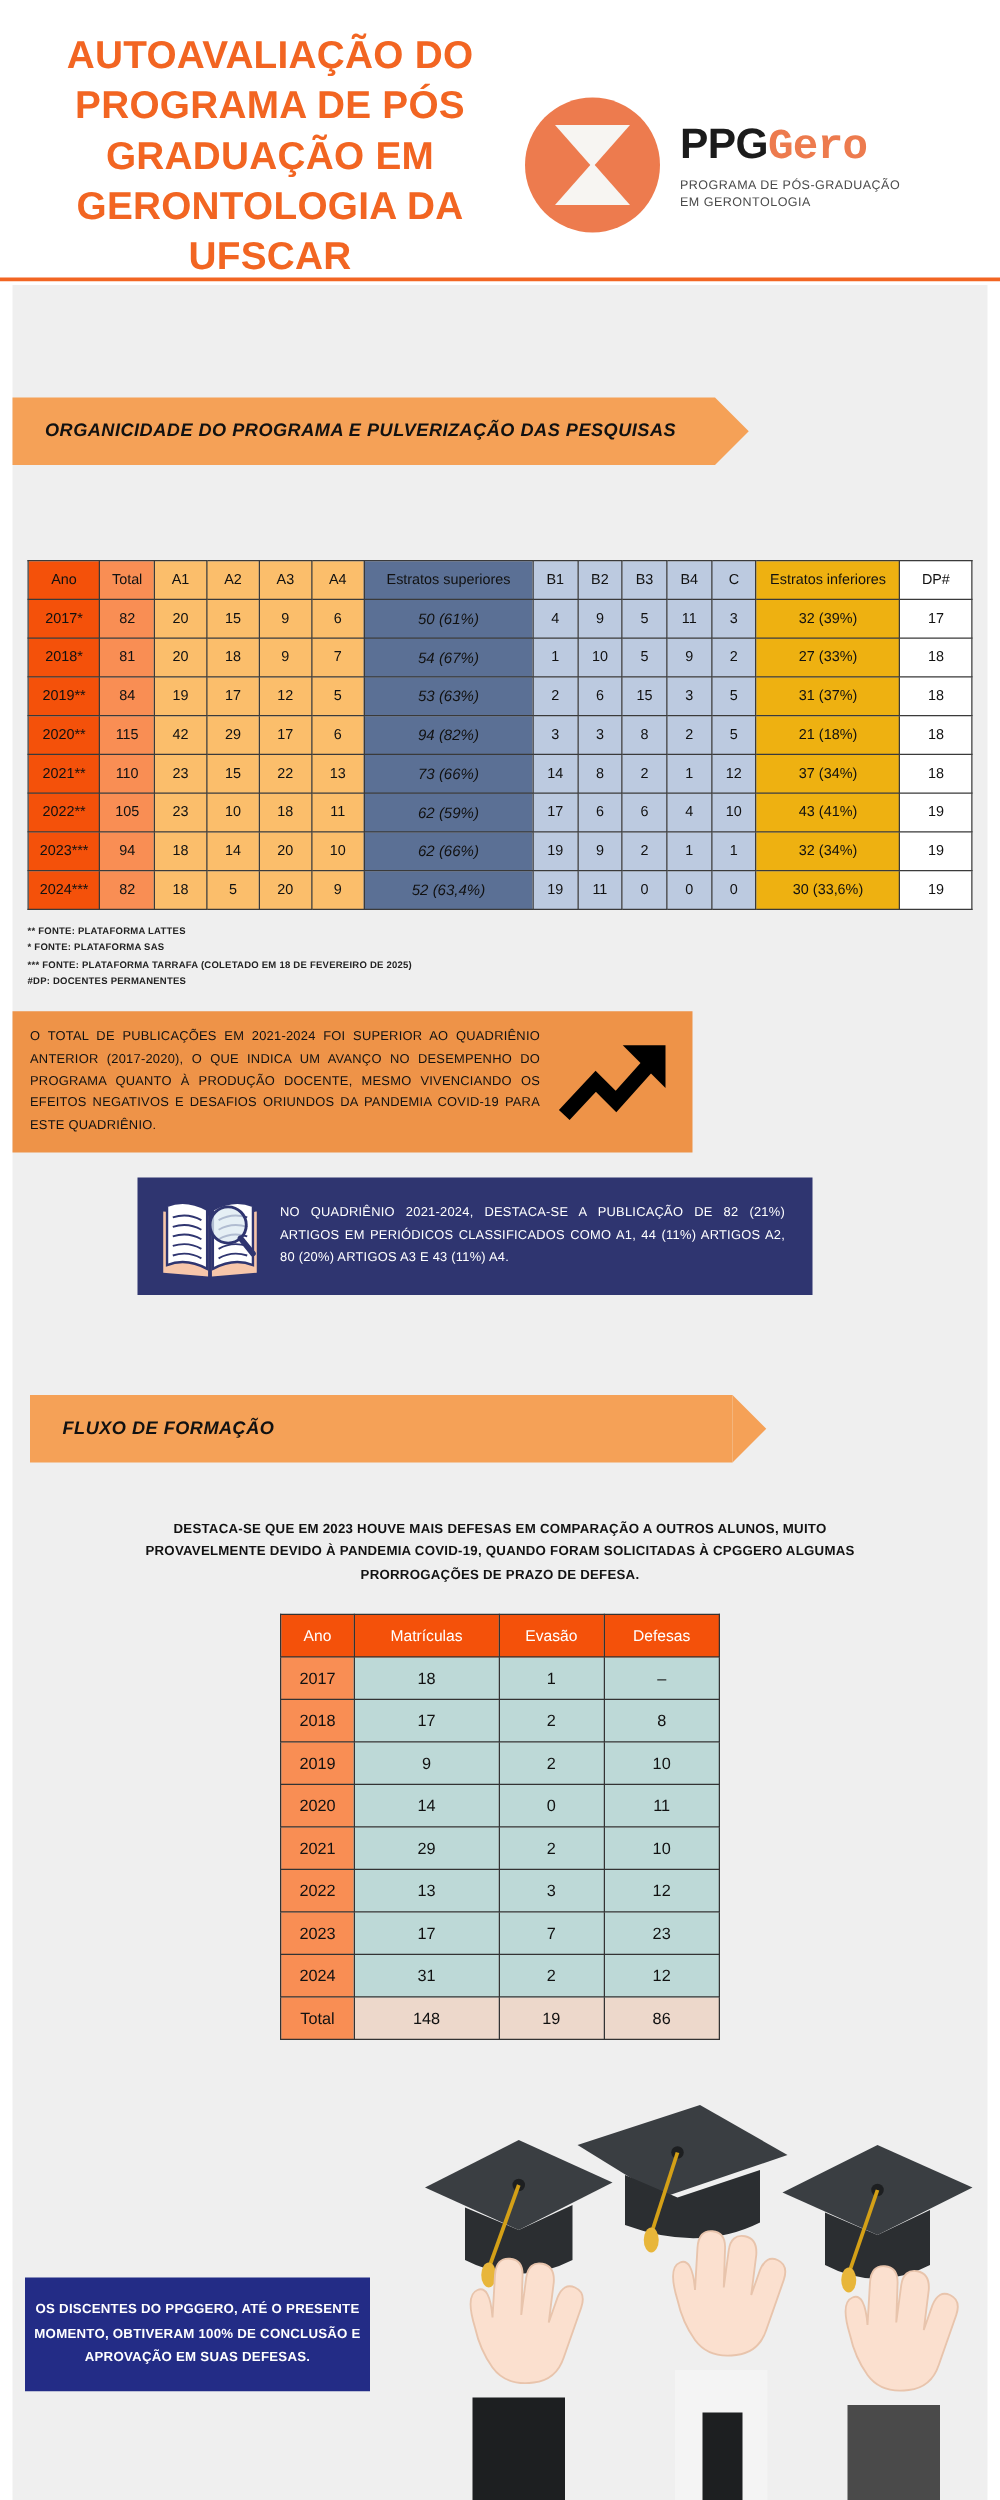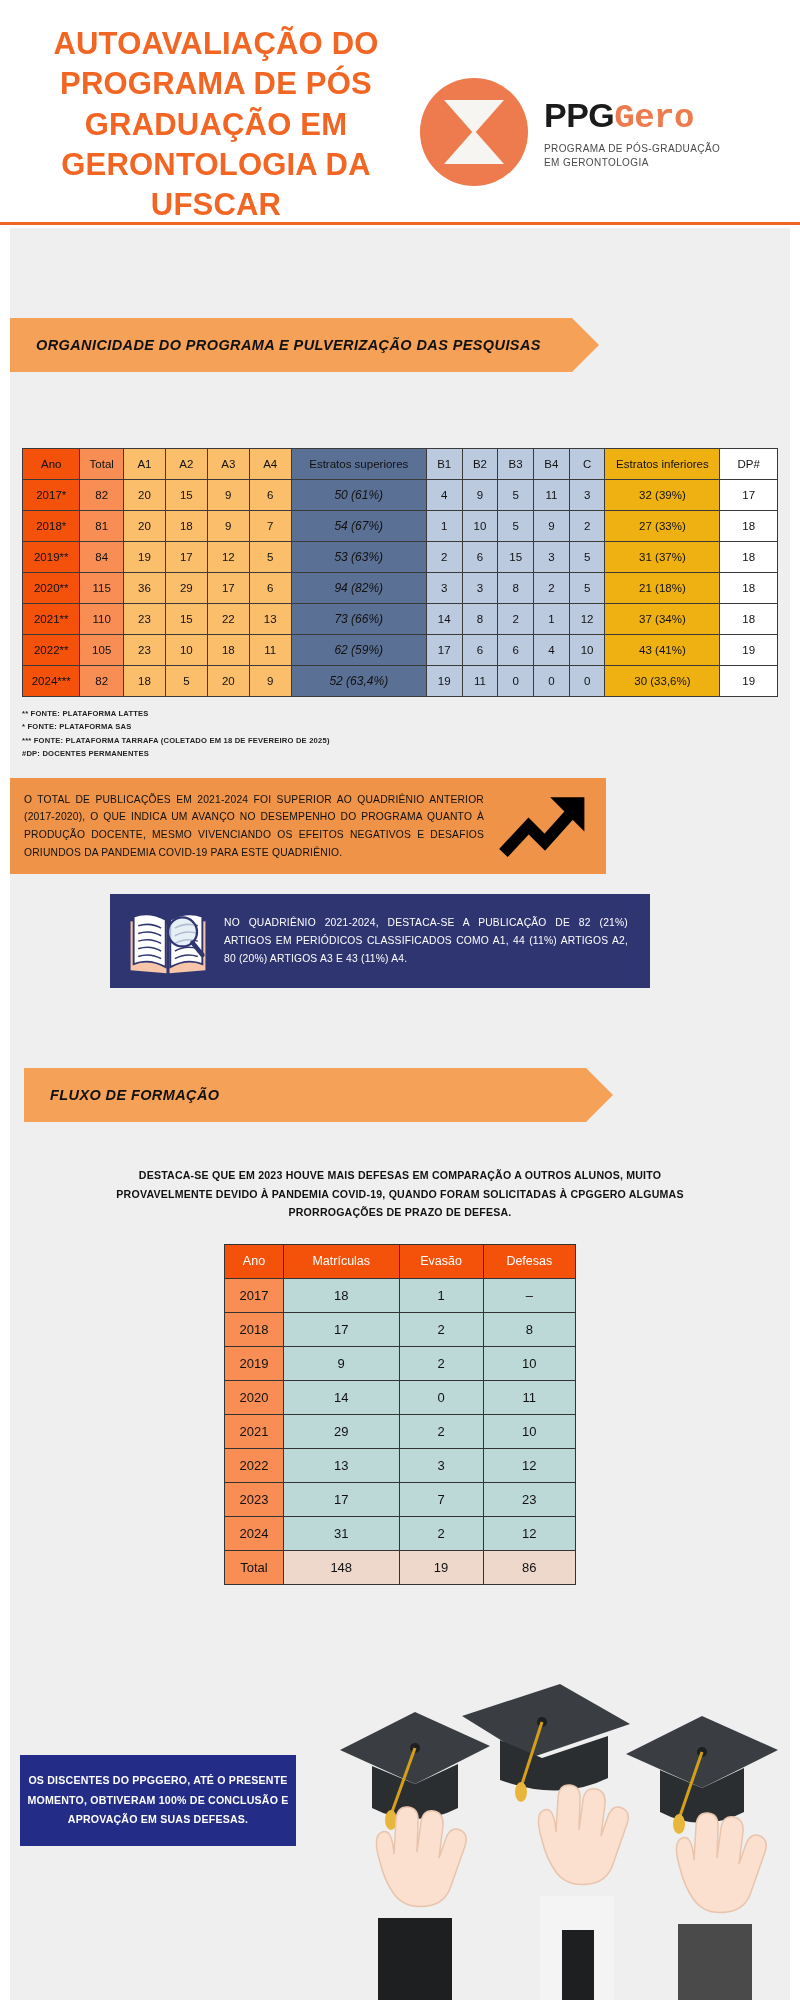--- a/index.html
+++ b/index.html
@@ -168,21 +168,21 @@
   }
 
   
   .callout-orange {
     margin-top: 18px;
     background: #EE9348;
     min-height: 96px;
     display: flex;
     align-items: center;
     padding: 12px 18px 12px 14px;
-    width: 596px;
+    width: 544px;
   }
   .callout-orange p {
     flex: 1;
     font-size: 10.3px;
     line-height: 1.72;
     color: #111;
     text-align: justify;
     letter-spacing: .2px;
   }
   .arrow-up-icon { width: 90px; flex: none; margin-left: 14px; }
@@ -234,21 +234,21 @@
   table.t2 th { background: #F4510A; color: #fff; font-size: 12.5px; }
   td.y-cell { background: #F98E54; }
   td.v-cell { background: #BDD9D7; }
   tr.total-row td.y-cell { background: #F98E54; }
   tr.total-row td.v-cell { background: #EDD8CB; }
 
   
   .callout-navy2 {
     position: absolute;
     left: 20px;
-    top: 1755px;
+    top: 1822px;
     width: 276px;
     background: #232C86;
     padding: 16px 2px;
     text-align: center;
     color: #fff;
     font-size: 10.6px;
     font-weight: bold;
     line-height: 1.85;
     letter-spacing: .2px;
   }
@@ -371,21 +371,21 @@
               <td class="c-b">6</td>
               <td class="c-b">15</td>
               <td class="c-b">3</td>
               <td class="c-b">5</td>
               <td class="c-inf">31 (37%)</td>
               <td class="c-dp">18</td>
             </tr>
             <tr>
               <td class="c-ano">2020**</td>
               <td class="c-total">115</td>
-              <td class="c-a">36</td>
+              <td class="c-a">42</td>
               <td class="c-a">29</td>
               <td class="c-a">17</td>
               <td class="c-a">6</td>
               <td class="c-sup">94 (82%)</td>
               <td class="c-b">3</td>
               <td class="c-b">3</td>
               <td class="c-b">8</td>
               <td class="c-b">2</td>
               <td class="c-b">5</td>
               <td class="c-inf">21 (18%)</td>
@@ -414,20 +414,36 @@
               <td class="c-a">10</td>
               <td class="c-a">18</td>
               <td class="c-a">11</td>
               <td class="c-sup">62 (59%)</td>
               <td class="c-b">17</td>
               <td class="c-b">6</td>
               <td class="c-b">6</td>
               <td class="c-b">4</td>
               <td class="c-b">10</td>
               <td class="c-inf">43 (41%)</td>
+              <td class="c-dp">19</td>
+            </tr>
+            <tr>
+              <td class="c-ano">2023***</td>
+              <td class="c-total">94</td>
+              <td class="c-a">18</td>
+              <td class="c-a">14</td>
+              <td class="c-a">20</td>
+              <td class="c-a">10</td>
+              <td class="c-sup">62 (66%)</td>
+              <td class="c-b">19</td>
+              <td class="c-b">9</td>
+              <td class="c-b">2</td>
+              <td class="c-b">1</td>
+              <td class="c-b">1</td>
+              <td class="c-inf">32 (34%)</td>
               <td class="c-dp">19</td>
             </tr>
             <tr>
               <td class="c-ano">2024***</td>
               <td class="c-total">82</td>
               <td class="c-a">18</td>
               <td class="c-a">5</td>
               <td class="c-a">20</td>
               <td class="c-a">9</td>
               <td class="c-sup">52 (63,4%)</td>

